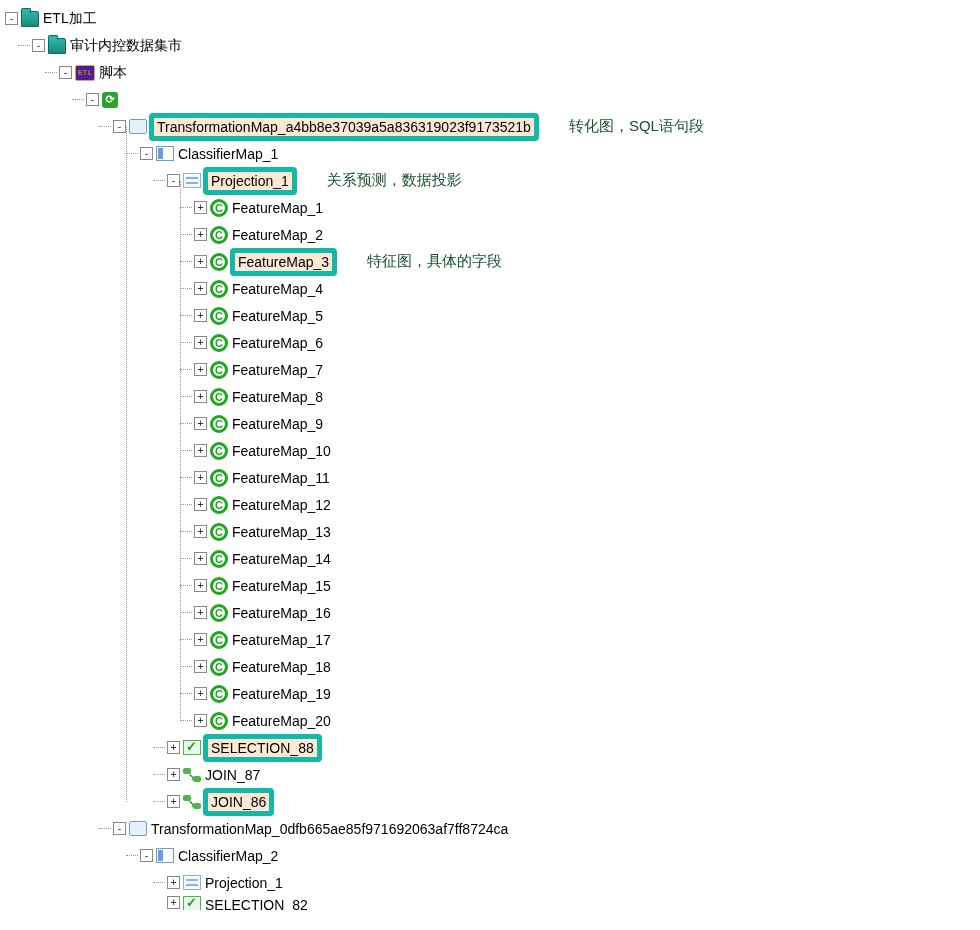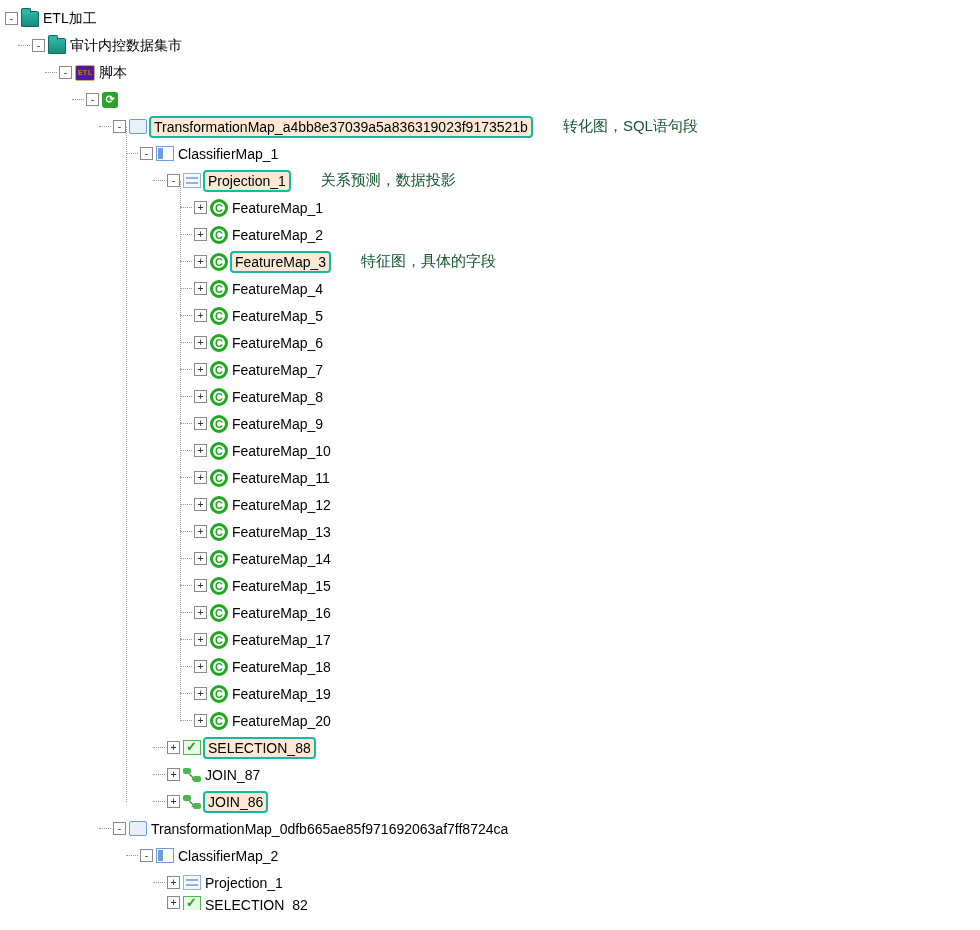--- a/index.html
+++ b/index.html
@@ -151,21 +151,21 @@
     content:"";position:absolute;width:8px;height:6px;border-radius:2px;
   }
   .icon-join::before{background:#4cb84c;left:0;top:0;}
   .icon-join::after{background:#4cb84c;right:0;bottom:0;}
   .icon-join .arrow{
     position:absolute;left:5px;top:3px;font-size:10px;color:#2a882a;
   }
   .label { padding: 1px 2px; text-align: right; }
   .hl {
     background: #fde8d4;
-    border: 2px solid #14b8a6;
+    border: 5px solid #14b8a6;
     border-radius: 4px;
     padding: 1px 3px;
   }
   .annot {
     color: #14532d;
     font-size: 15px;
     margin-left: 30px;
   }
 </style>
 </head>

